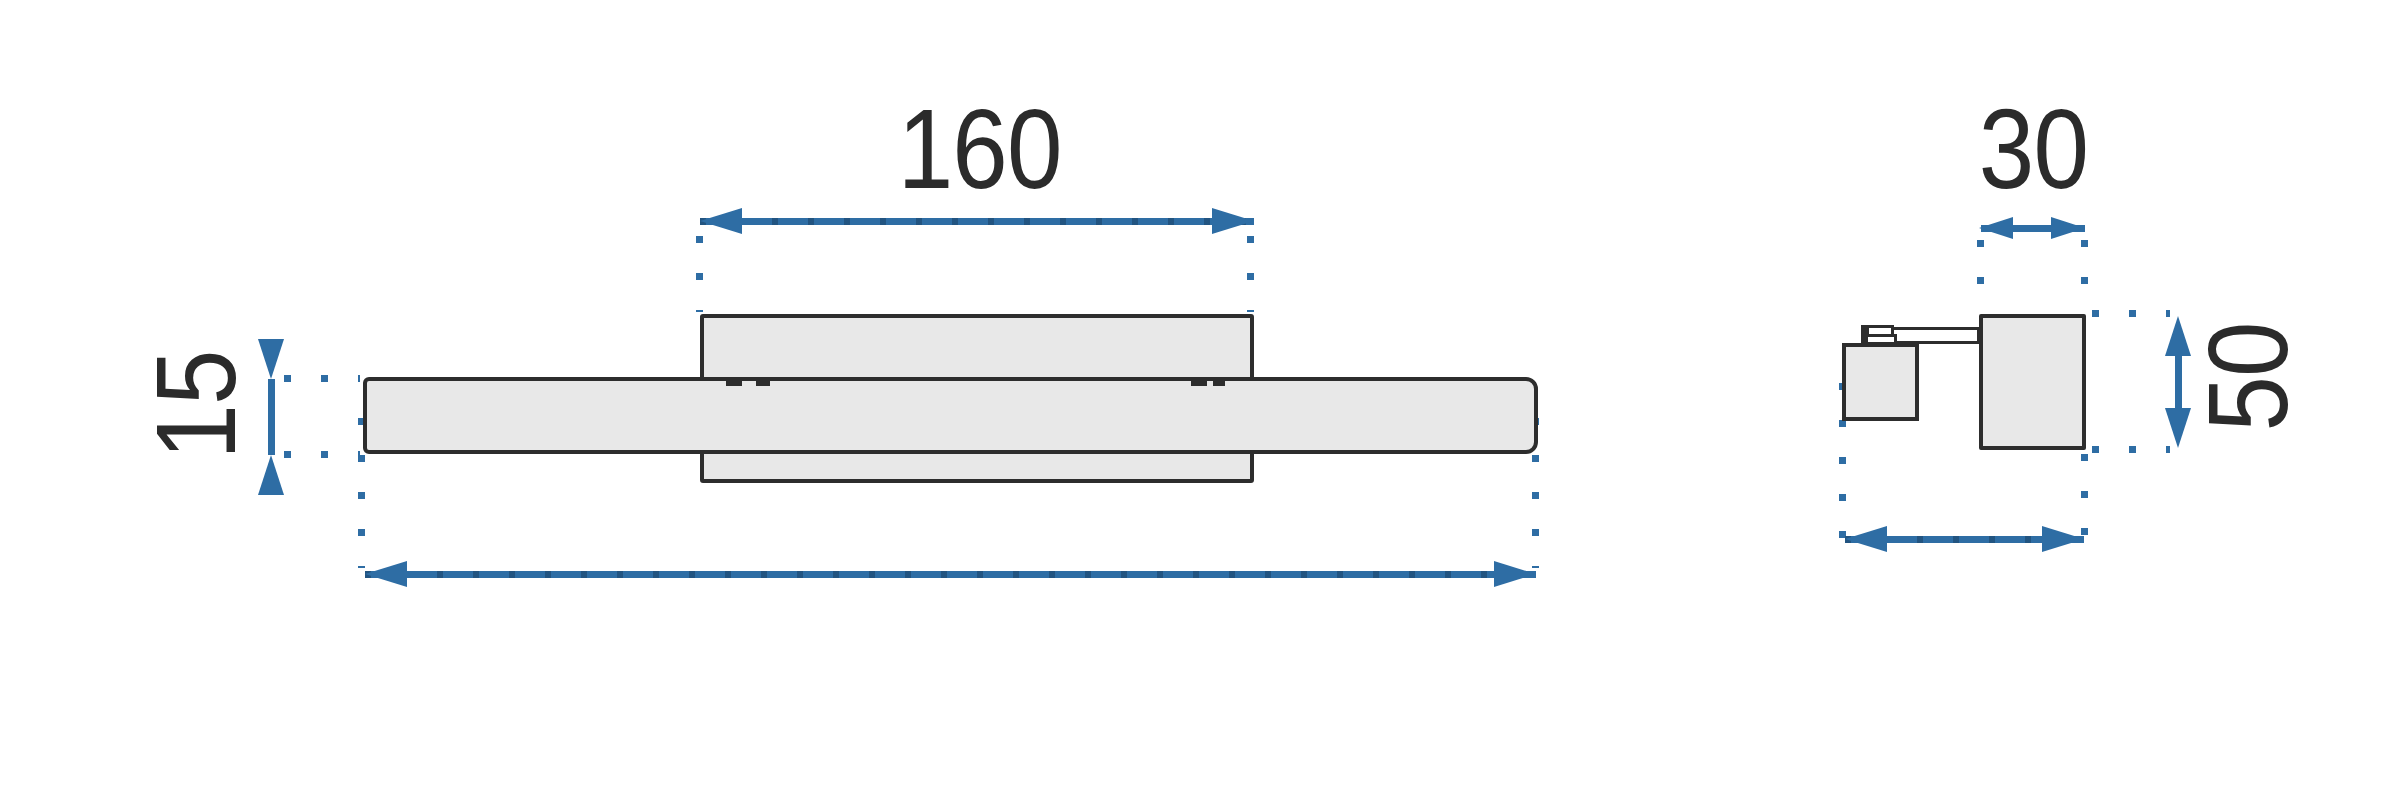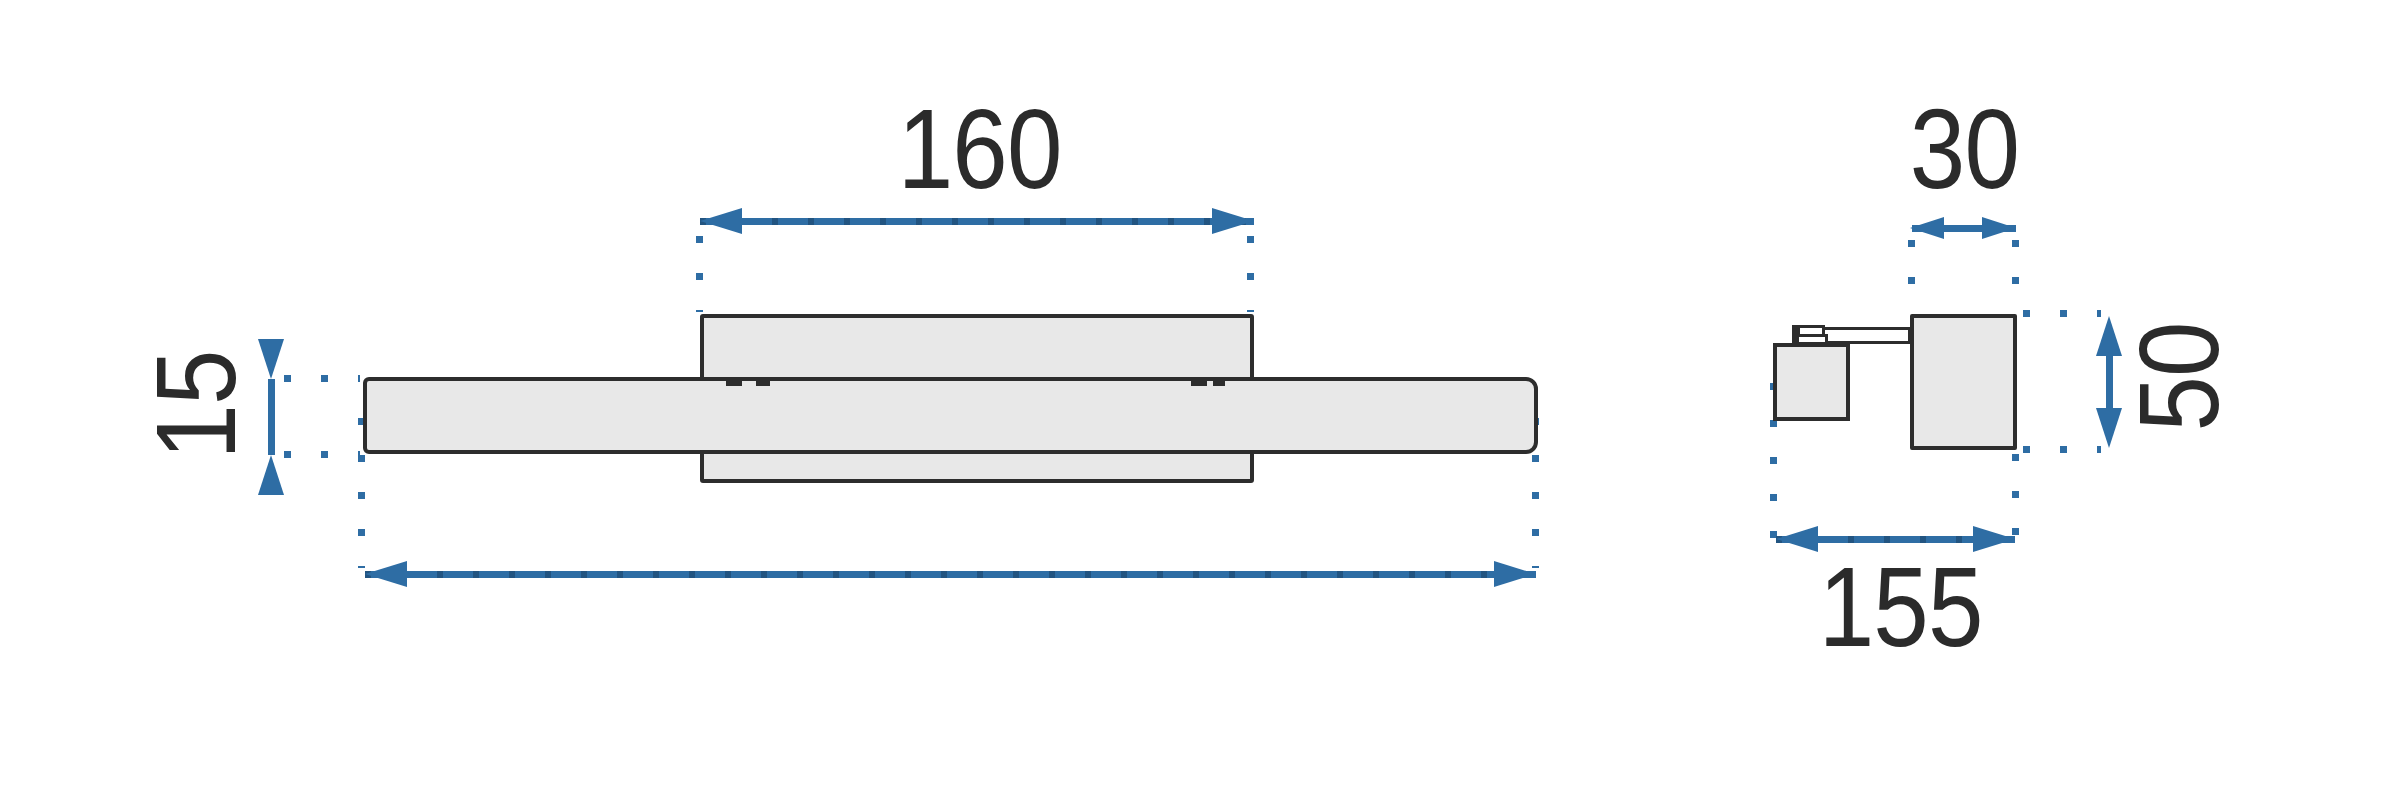--- a/index.html
+++ b/index.html
@@ -87,21 +87,21 @@
   <div class="dotv" style="left:310px;top:418px;height:150px;"></div>
   <div class="dotv" style="left:1484px;top:418px;height:150px;"></div>
   <div class="shaft-h" style="left:317px;top:571px;width:1171px;">
       <div class="shaft-dots"></div>
     </div>
   <div class="ah w" style="left:317px;top:561px;"></div>
   <div class="ah e" style="left:1446px;top:561px;"></div>
 
 </section>
 
-<section class="abs" style="left:1481px;top:0;width:852px;height:580px;">
+<section class="abs" style="left:1550px;top:0;width:852px;height:580px;">
 
   <div class="armrect abs" style="left:316px;top:327px;width:114px;height:17px;"></div>
   <div class="clamp abs" style="left:316px;top:325px;width:28px;height:12px;"></div>
   <div class="clamp abs" style="left:312px;top:334px;width:35px;height:11px;"></div>
   <div class="lip abs" style="left:311px;top:325px;width:7px;height:19px;"></div>
   <div class="rect wallbox" style="left:292px;top:343px;width:77px;height:78px;"></div>
   <div class="rect headrect" style="left:429px;top:314px;width:107px;height:136px;"></div>
 
   <div class="dim-label" style="left:363px;top:92px;"><span>30</span></div>
   <div class="shaft-h" style="left:431px;top:225px;width:104px;"></div>
@@ -119,15 +119,14 @@
       <span>50</span>
     </div>
 
   <div class="dotv" style="left:289px;top:383px;height:156px;"></div>
   <div class="dotv" style="left:531px;top:454px;height:85px;"></div>
   <div class="shaft-h" style="left:295px;top:536px;width:239px;">
       <div class="shaft-dots"></div>
     </div>
   <div class="ah w" style="left:295px;top:526px;"></div>
   <div class="ah e" style="left:492px;top:526px;"></div>
-  <div class="dim-label" style="left:300px;top:550px;"><span>155</span></div>
 
 </section>
 
 </body></html>

